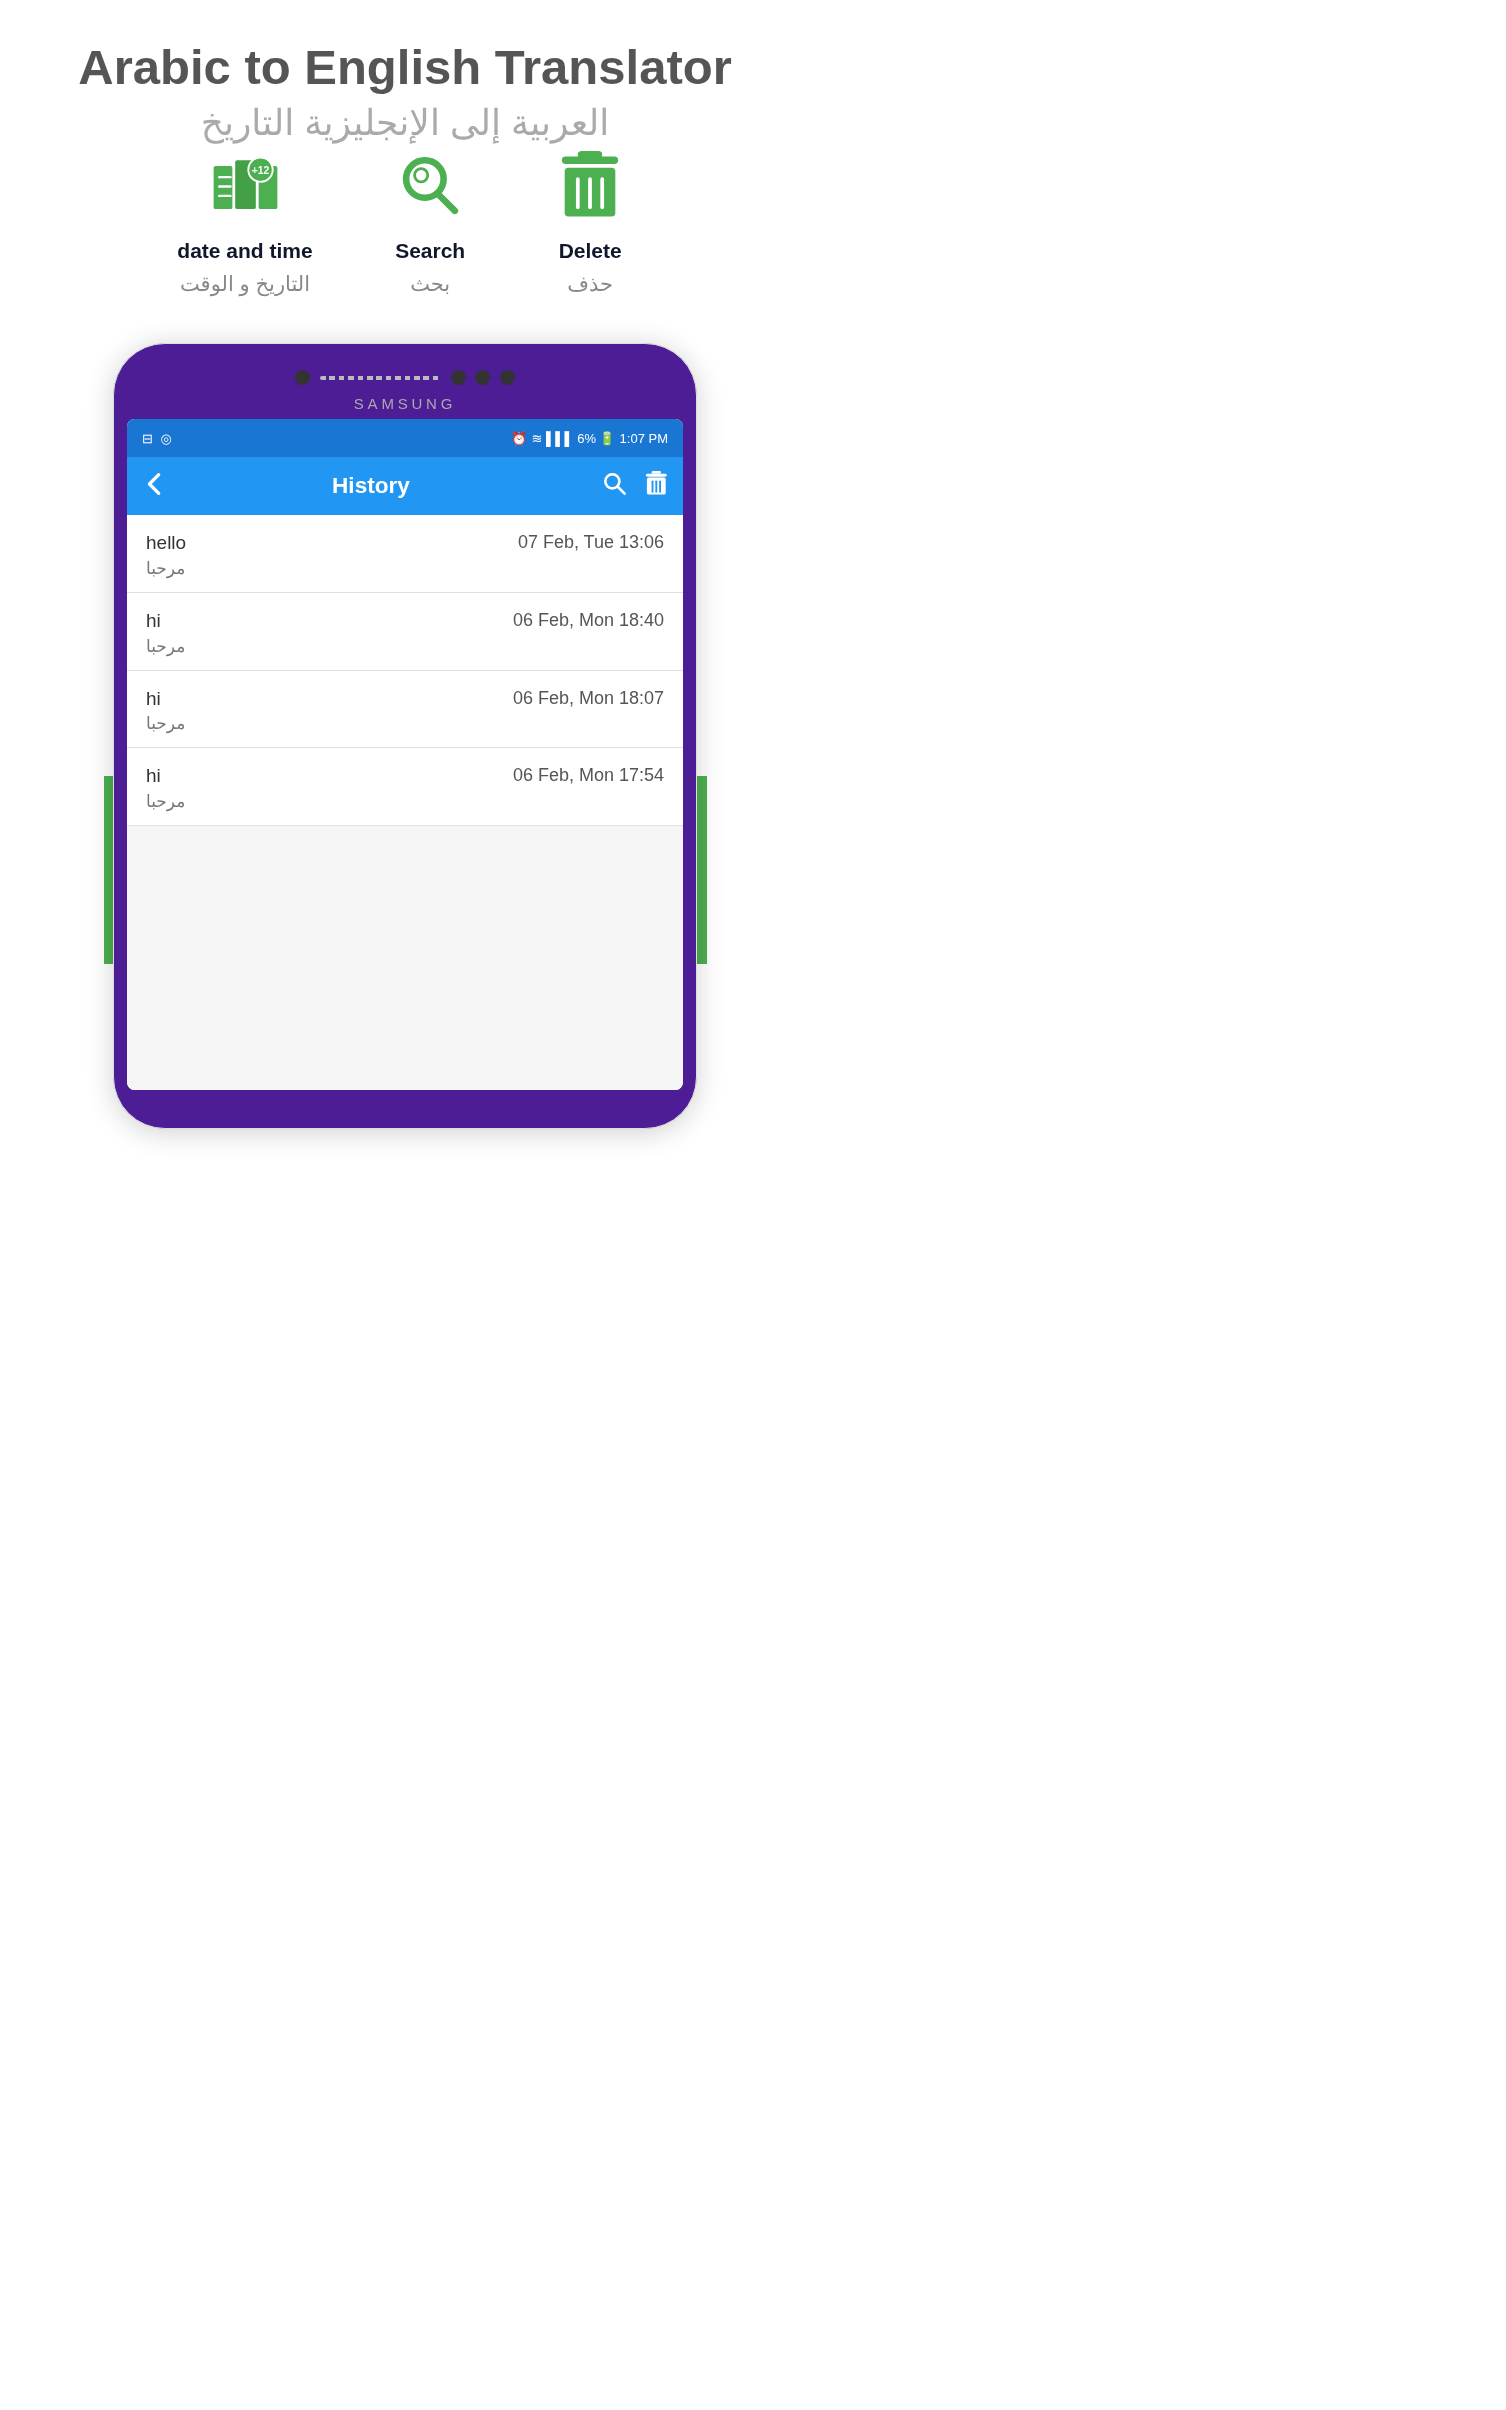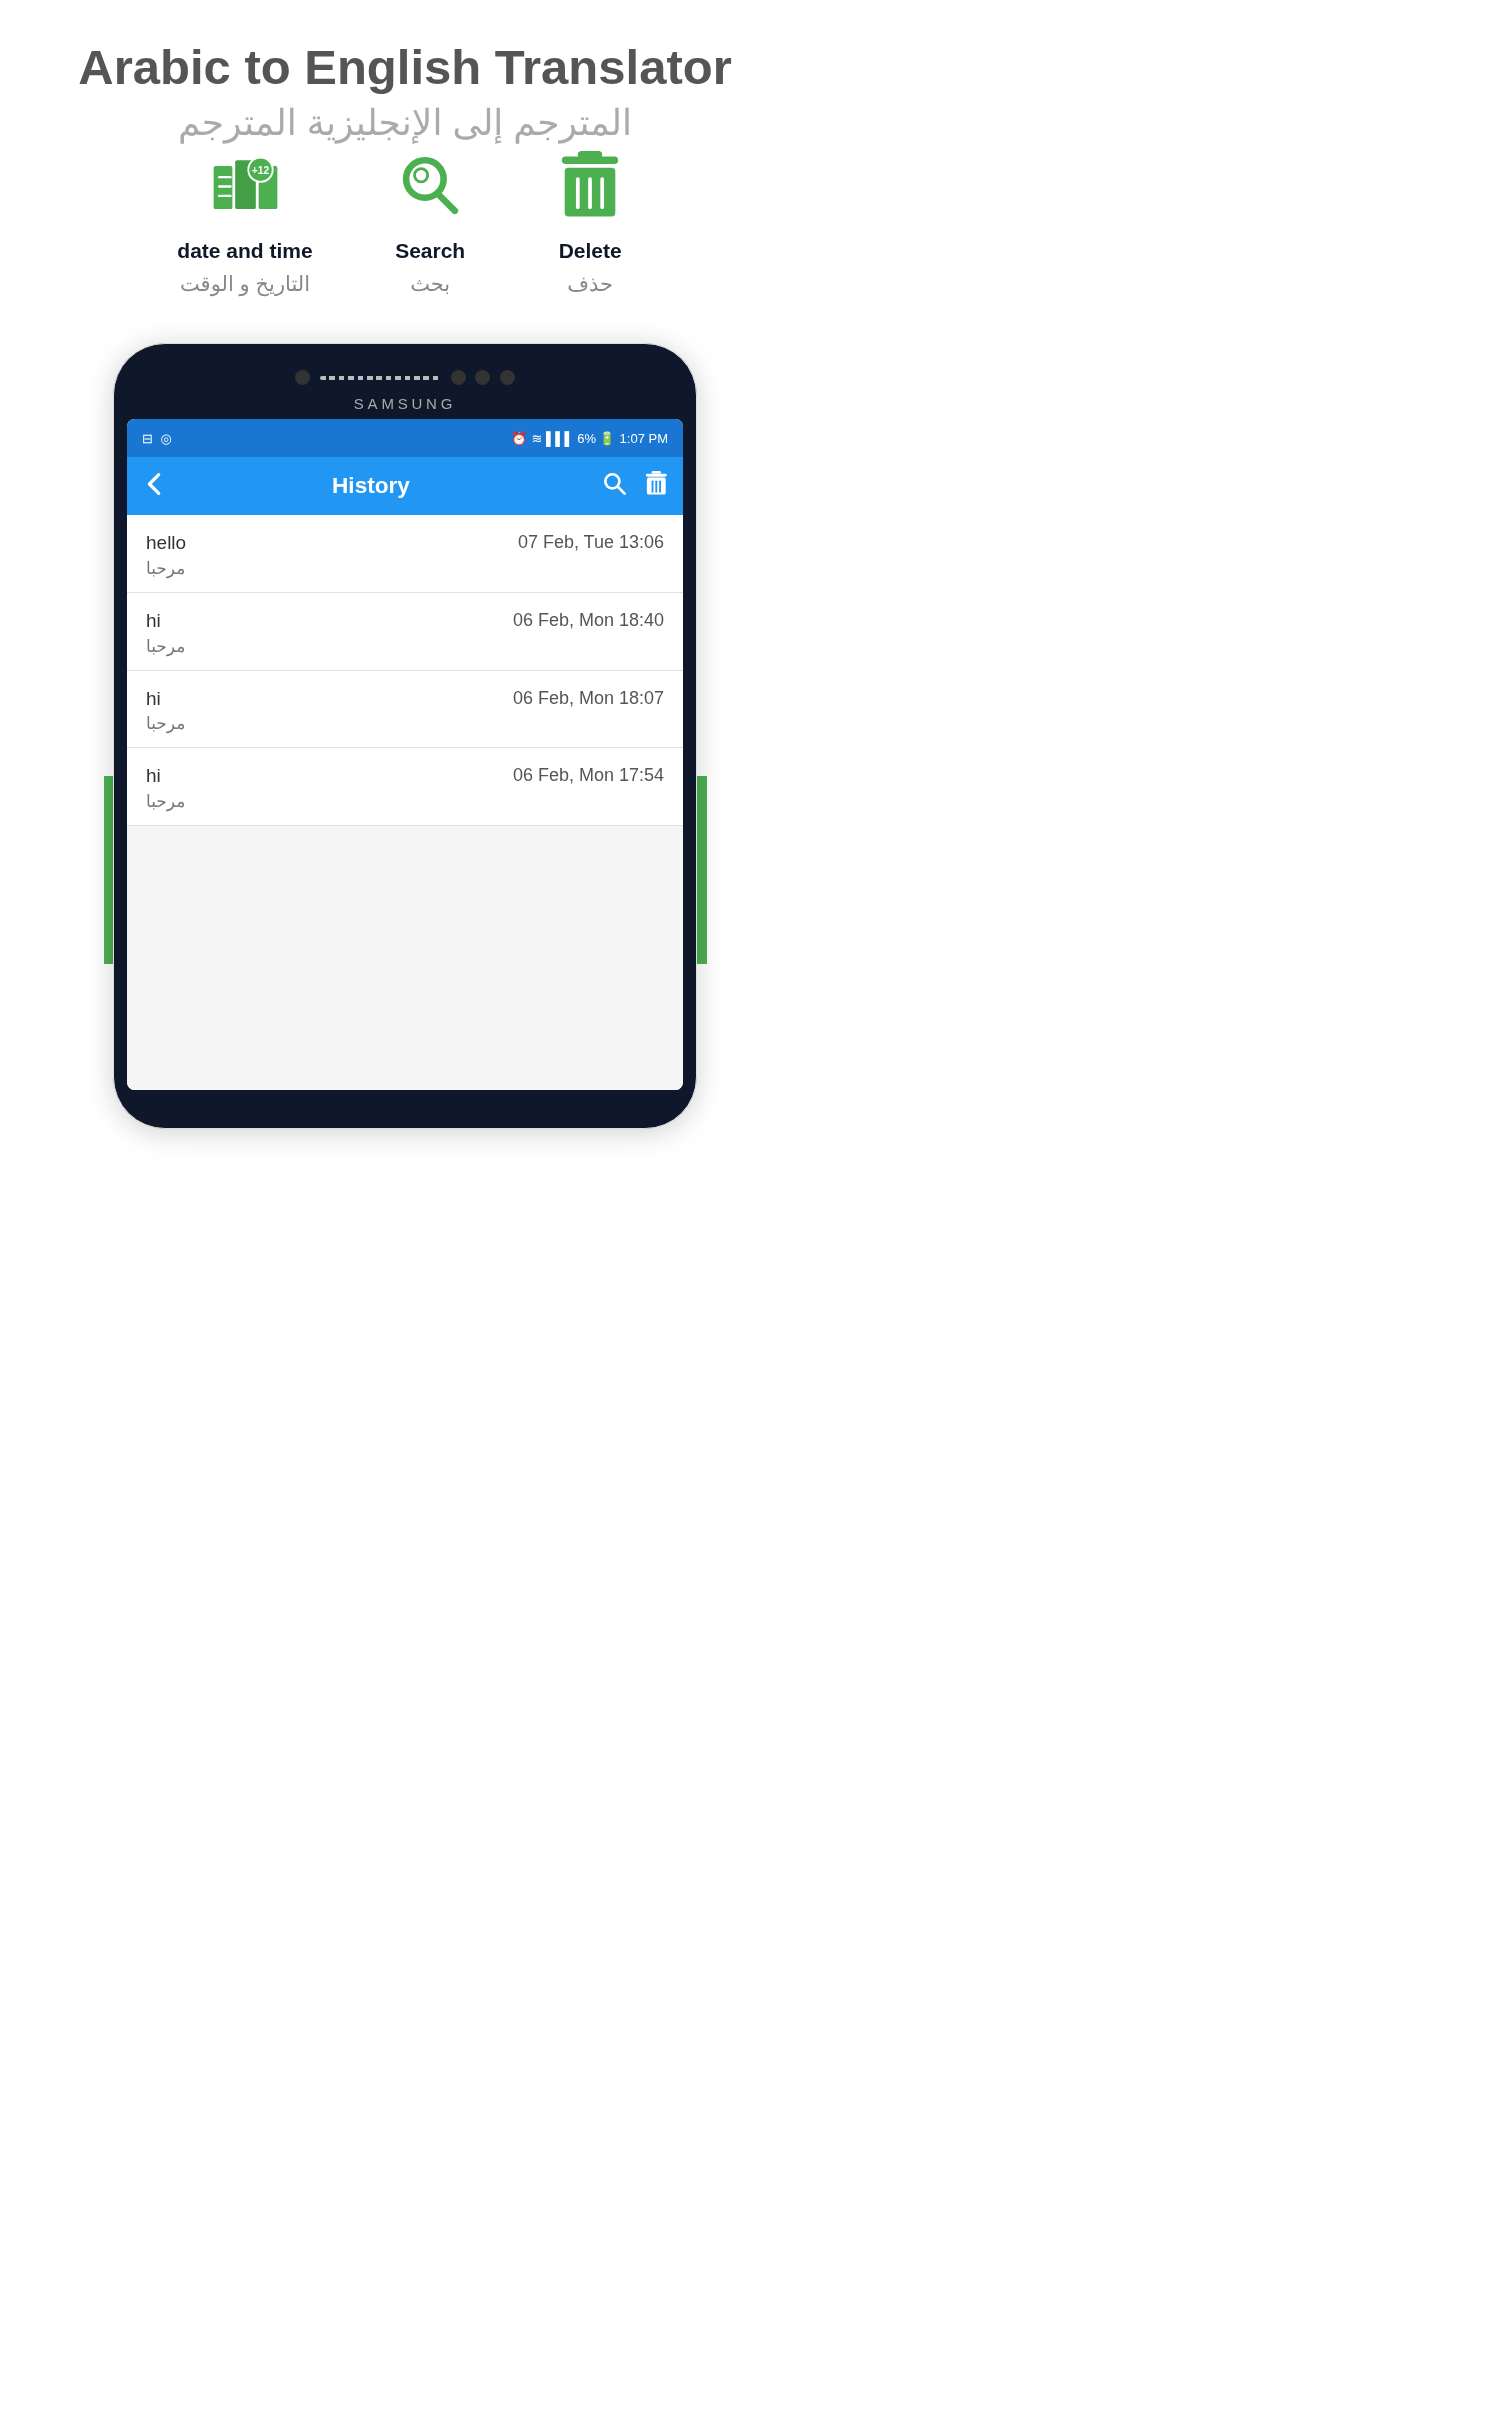--- a/index.html
+++ b/index.html
@@ -74,21 +74,21 @@
 
     
     .phone-wrapper {
       position: relative;
       width: 603px;
       display: flex;
       justify-content: center;
     }
 
     .phone-outer {
-      background: #0f172a;
+      background: #4c1d95;
       border-radius: 52px;
       width: 584px;
       padding: 26px 13px 38px;
       box-shadow: 0 3.8px 28px rgba(0,0,0,0.18);
       border: 0.9px solid #ddd;
       position: relative;
     }
 
     
     .samsung-text {
@@ -267,21 +267,21 @@
     svg.icon-delete {
       width: 66px;
       height: 75px;
     }
   </style>
 </head>
 <body>
 
 <div class="title-section">
   <div class="title-en">Arabic to English Translator</div>
-  <div class="title-ar">المترجم إلى الإنجليزية المترجم</div>
+  <div class="title-ar">العربية إلى الإنجليزية التاريخ</div>
 </div>
 
 <div class="features-row">
 
   <div class="feature-item">
     <div class="feature-icon">
       <svg class="icon-map" viewBox="0 0 80 80" xmlns="http://www.w3.org/2000/svg">
 
         <rect x="6" y="18" width="20" height="46" rx="2" fill="#4CAF50"></rect>
         <rect x="29" y="12" width="22" height="52" rx="2" fill="#43A047"></rect>

